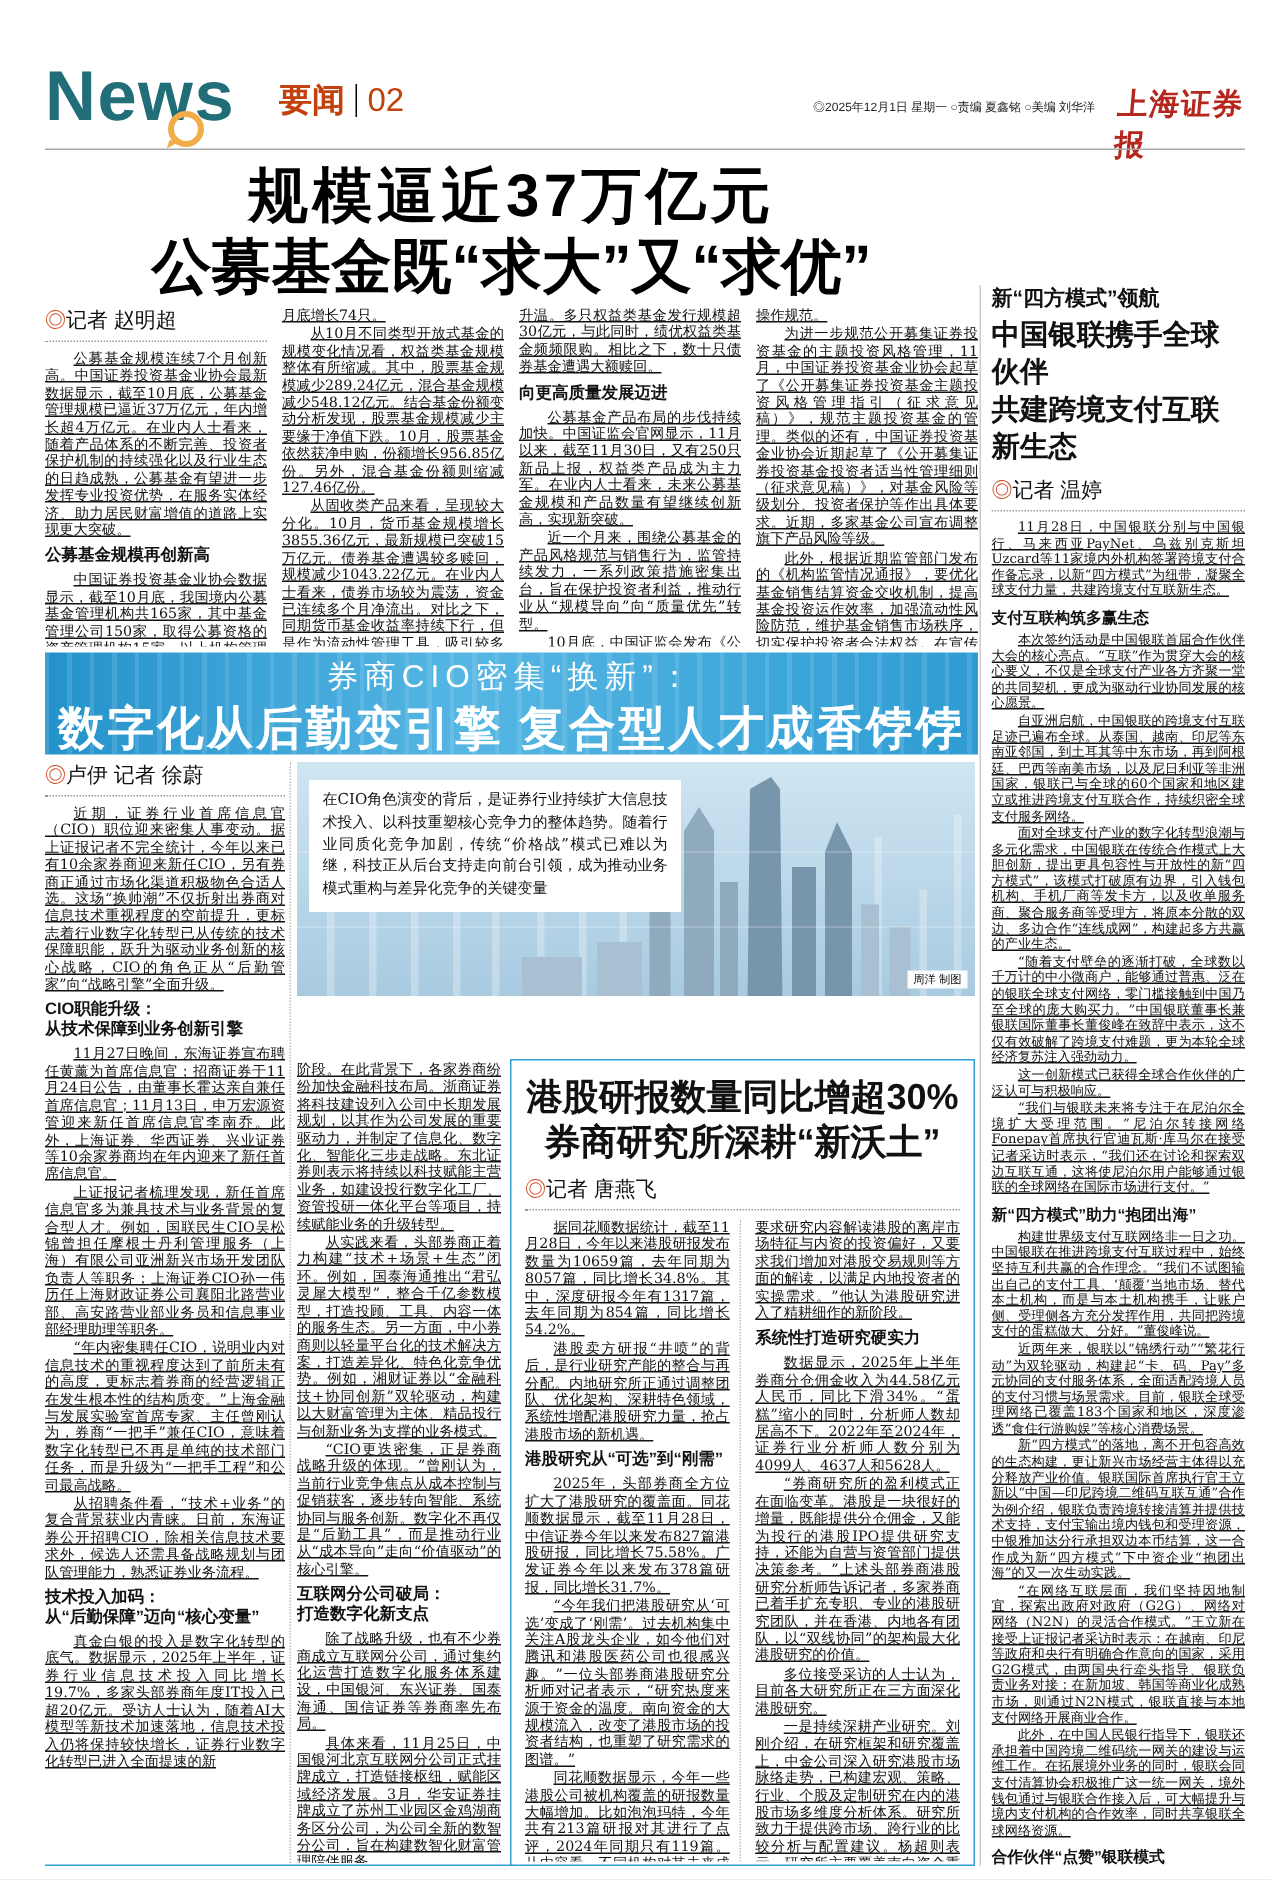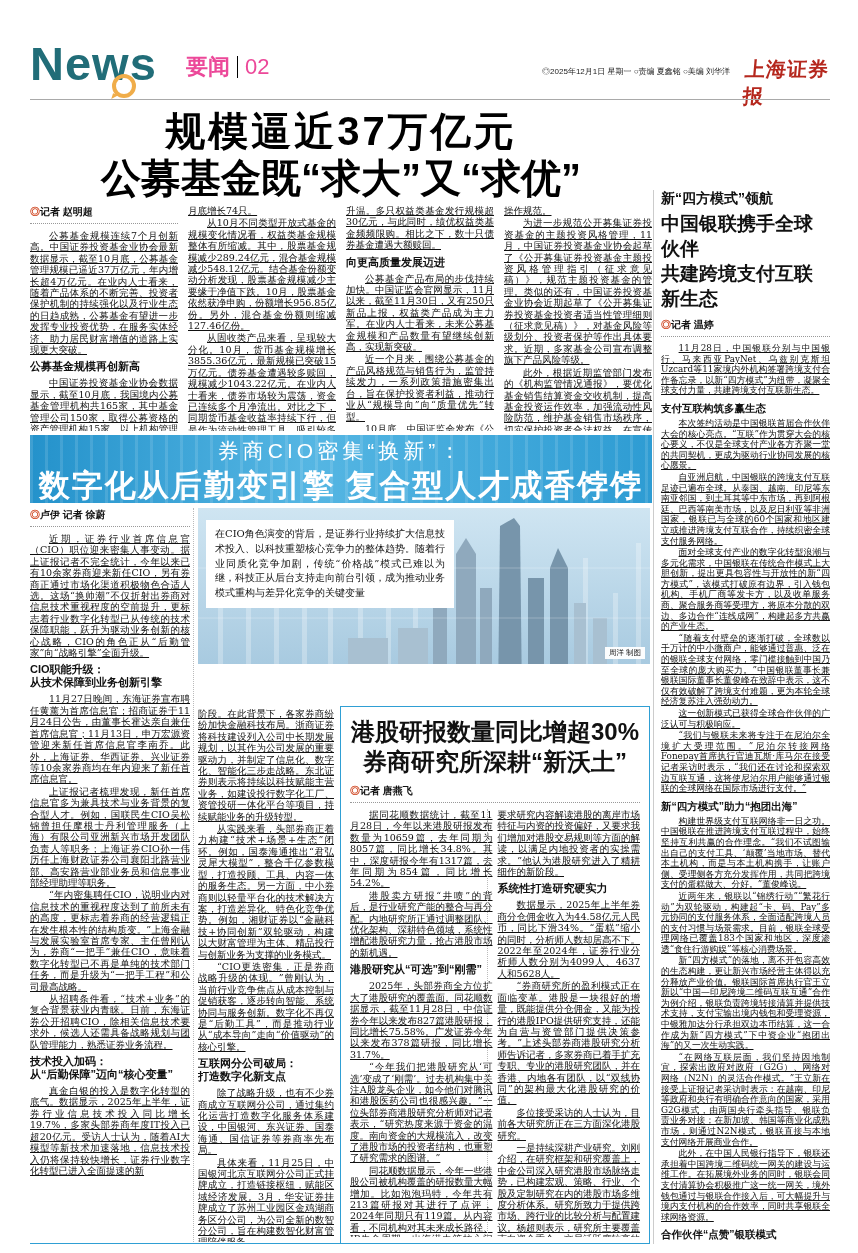--- a/index.html
+++ b/index.html
@@ -5,38 +5,38 @@
   html,body{margin:0;padding:0;background:#ddd;}
   .page{position:relative;width:858px;height:1253px;margin:0 auto;background:#fff;overflow:hidden;
         font-family:"DejaVu Serif","Liberation Serif",serif;color:#111;}
   
   .news{position:absolute;left:30px;top:40px;font-family:"Liberation Sans",sans-serif;
         font-weight:bold;font-size:47px;line-height:1;color:#216d78;letter-spacing:1px;}
   .ring{position:absolute;left:112px;top:74px;width:16px;height:16px;border:4px solid #f0ad4a;border-radius:50%;}
   .ring::after{content:"";position:absolute;left:-4px;top:16px;width:0;height:0;
         border-left:6px solid #f0ad4a;border-bottom:6px solid transparent;transform:rotate(18deg);}
   .sec{position:absolute;left:186px;top:52px;display:flex;align-items:center;gap:7px;
-        font-family:"Liberation Sans",sans-serif;font-size:22px;color:#ec4899;}
+        font-family:"Liberation Sans",sans-serif;font-size:22px;color:#c2410c;}
   .sec .lab{font-weight:900;}
   .sec .divider{width:1px;height:22px;background:#000;}
   .dateline{position:absolute;left:420px;top:66px;width:310px;text-align:right;
         font-size:8px;color:#222;font-family:"Liberation Sans",sans-serif;}
   .masthead{position:absolute;left:744px;top:56px;width:90px;font-size:20px;font-weight:bold;
         color:#b5271d;transform:skewX(-5deg);letter-spacing:1px;}
   .hdr-rule{position:absolute;left:30px;top:99px;width:800px;height:1px;background:#a9a9a9;}
   
   .mainhead{position:absolute;left:30px;top:108px;width:622px;text-align:center;
         font-family:"Liberation Sans",sans-serif;font-weight:900;color:#000;}
   .mh1{font-size:40px;line-height:46px;letter-spacing:3px;}
   .mh2{font-size:40px;line-height:48px;}
   
   .bt p{margin:0 0 1px;font-size:9.5px;line-height:11.4px;text-align:justify;text-decoration:underline;}
   .ind{text-indent:2em;}
   .sh{font-family:"Liberation Sans",sans-serif;font-weight:bold;font-size:11px;line-height:13px;margin:5px 0 4px;}
-  .by{font-family:"Liberation Sans",sans-serif;font-size:10px;font-weight:bold;
+  .by{font-family:"Liberation Sans",sans-serif;font-size:14px;font-weight:normal;
       padding-bottom:4px;border-bottom:1px dotted #999;margin-bottom:6px;}
   .mark{color:#cf4520;}
   
   .fund-cols{position:absolute;left:30px;top:205px;width:622px;height:226px;display:flex;gap:10px;}
   .fund-cols .col{flex:1;overflow:hidden;}
   
   .banner{position:absolute;left:30px;top:435px;width:622px;height:68px;color:#fff;text-align:center;
       font-family:"Liberation Sans",sans-serif;overflow:hidden;
       background:linear-gradient(90deg,#2492cb,#55b6e3 45%,#2e9cd3);}
   .banner::before{content:"";position:absolute;inset:0;
@@ -50,21 +50,21 @@
   .overlay{position:absolute;left:8px;top:12px;width:230px;background:#fff;padding:7px 9px;
       font-size:10px;line-height:14.8px;text-align:justify;}
   .credit{position:absolute;right:5px;bottom:5px;background:rgba(255,255,255,.95);
       font-size:7.5px;padding:1px 4px;font-family:"Liberation Sans",sans-serif;}
   .cio-col2{position:absolute;left:198px;top:708px;width:136px;height:534px;overflow:hidden;}
   
   .hk-box{position:absolute;left:340px;top:706px;width:310px;height:538px;box-sizing:border-box;
       border:1px solid #2f9fd4;padding:6px 9px 4px;}
   .hk-head{text-align:center;font-family:"Liberation Sans",sans-serif;font-weight:900;
       font-size:24px;line-height:30px;margin:4px 0 7px;}
-  .hk-cols{display:flex;height:428px;overflow:hidden;}
+  .hk-cols{display:flex;gap:12px;height:428px;overflow:hidden;}
   .hk-col{flex:1;overflow:hidden;}
   .hk-col + .hk-col{border-left:1px dotted #bbb;padding-left:10px;margin-left:-6px;}
   
   .side-rule{position:absolute;left:653px;top:190px;height:1054px;border-left:1px solid #ccc;}
   .sidebar{position:absolute;left:661px;top:190px;width:169px;height:1054px;overflow:hidden;}
   .sb-kicker{font-family:"Liberation Sans",sans-serif;font-weight:bold;font-size:14px;margin:0 0 3px;}
   .sb-title{font-family:"Liberation Sans",sans-serif;font-weight:900;font-size:19px;line-height:25px;margin-bottom:7px;}
   .sidebar .bt p{font-size:8.8px;line-height:10.6px;}
   .sidebar .sh{font-size:10.5px;margin:6px 0 3px;}
   .bottom-rule{position:absolute;left:30px;top:1243px;width:312px;height:1px;background:#2f9fd4;}

